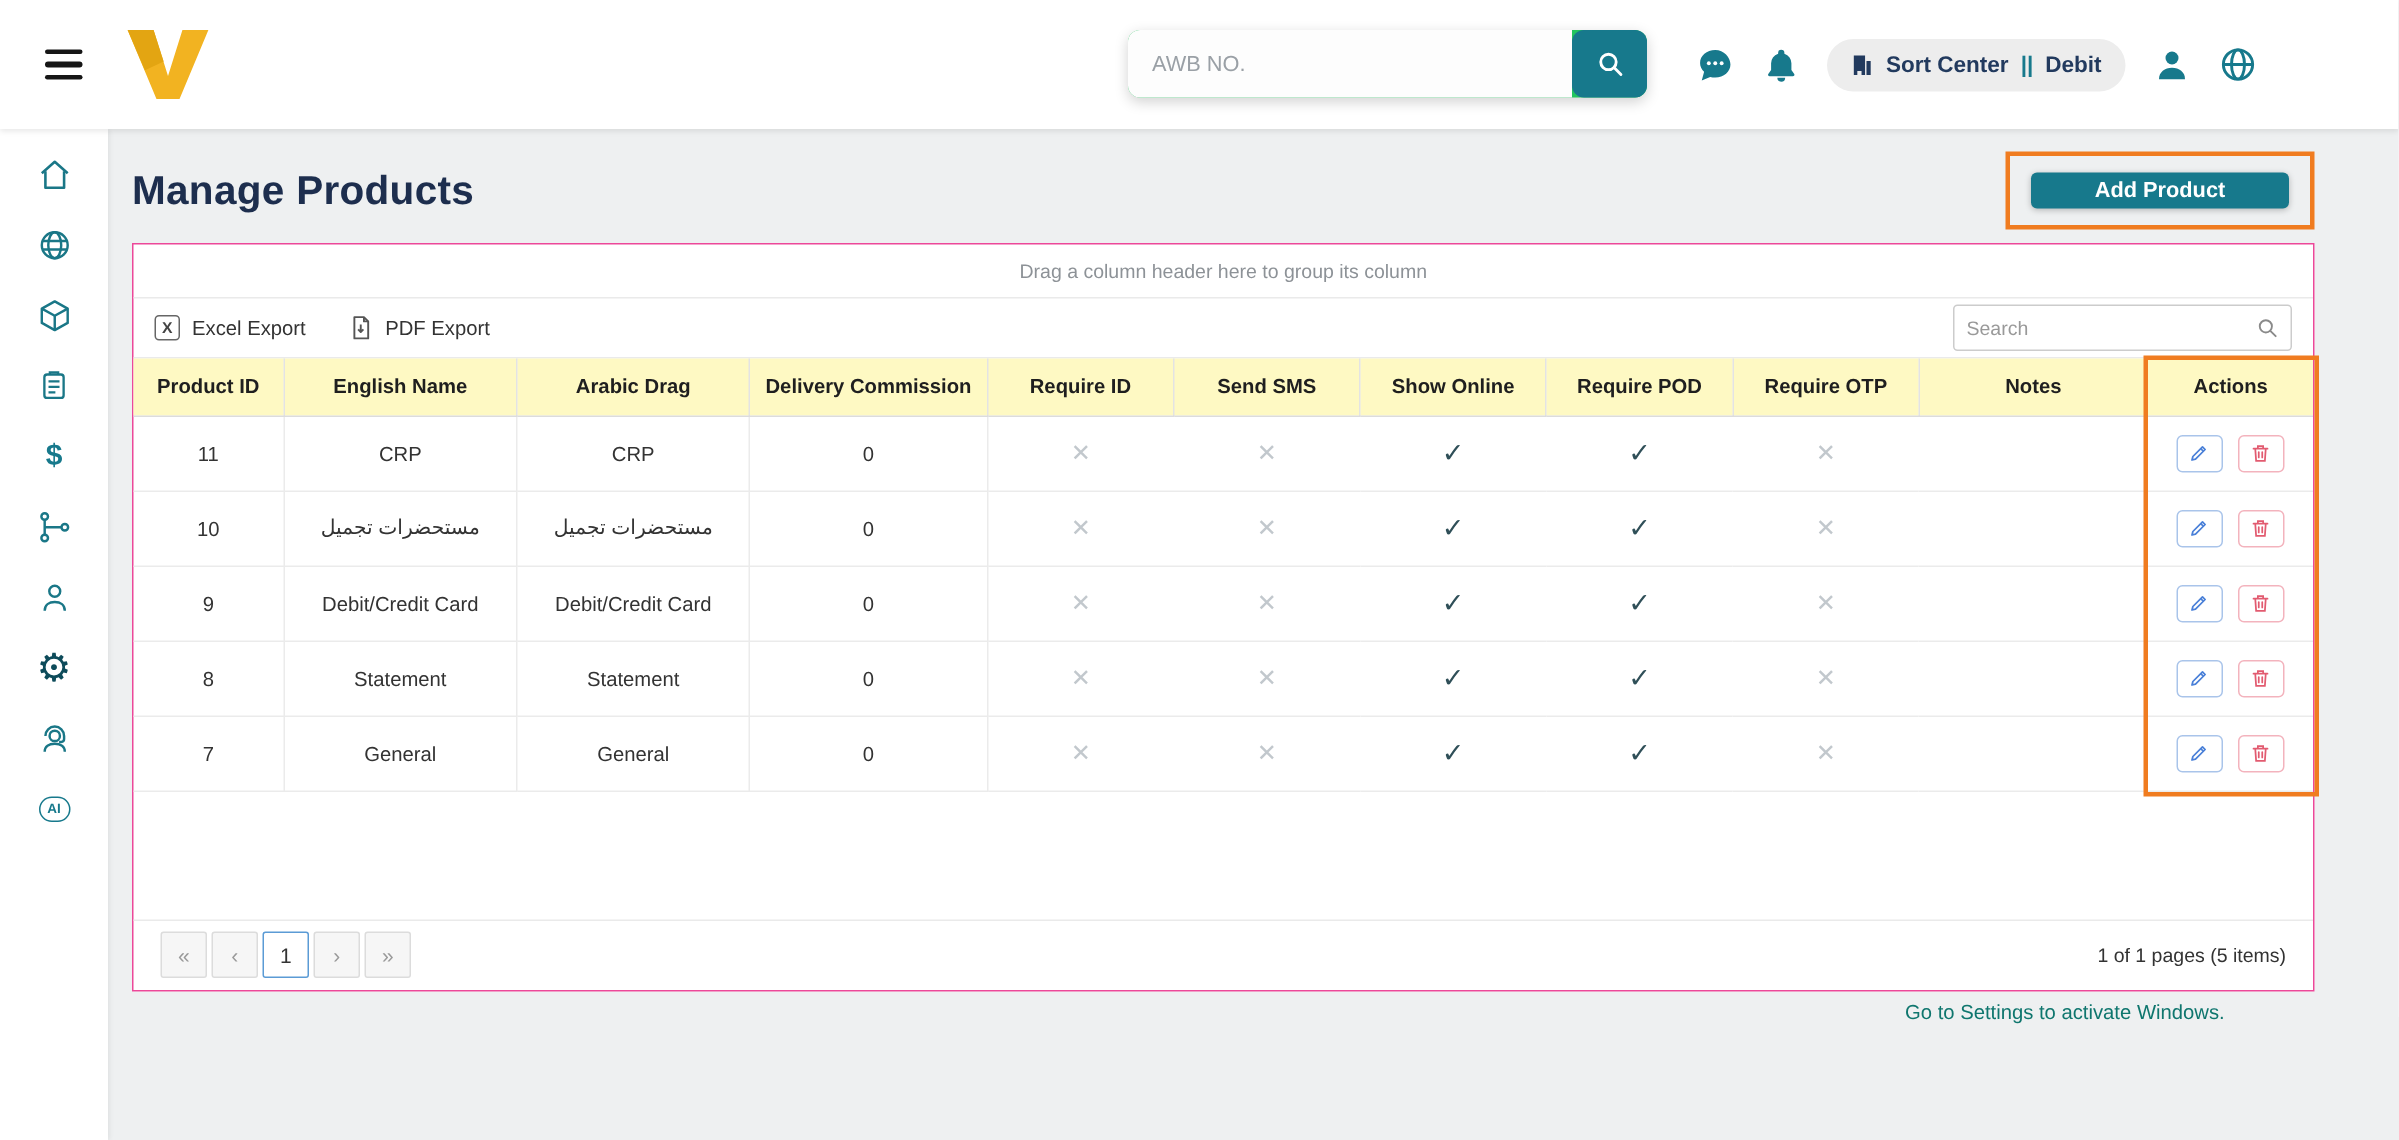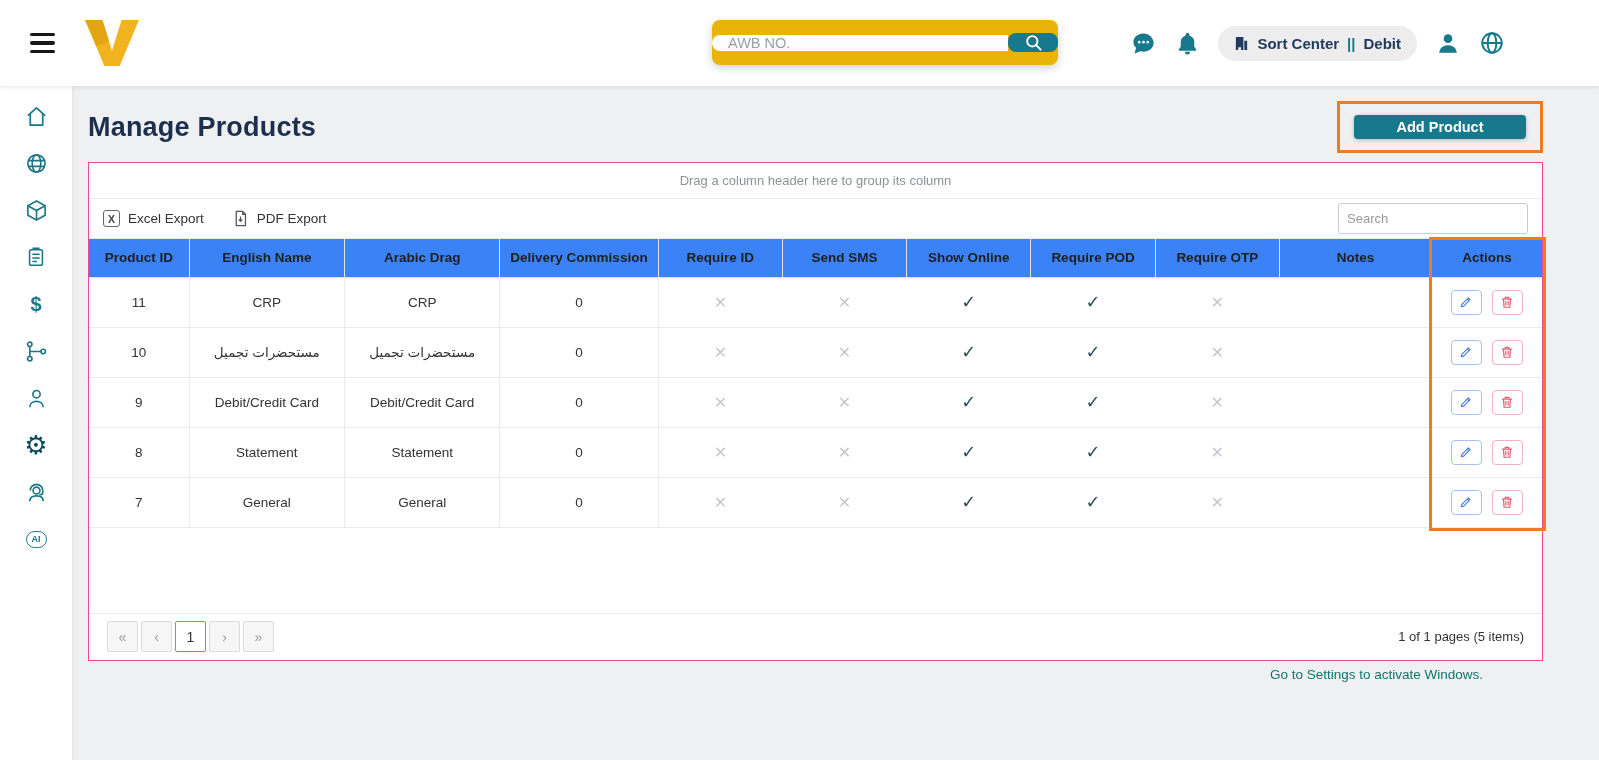--- a/index.html
+++ b/index.html
@@ -11,22 +11,22 @@
     --dark-navy:#1d2e4e;
   }
 
   
   .topbar { height:86px; background:#fff; position:relative; z-index:5;
     box-shadow:0 1px 4px rgba(0,0,0,.10); display:flex; align-items:center; }
   .hamburger { margin-left:30px; display:flex; flex-direction:column; gap:5px; cursor:pointer; background:none; border:none; }
   .hamburger span { width:25px; height:3.5px; background:#161616; border-radius:2px; display:block; }
   .logo { margin-left:28px; display:flex; align-items:center; }
 
-  .search-wrap { position:absolute; left:712px; top:20px; width:346px; height:45px;
-    display:flex; border-radius:8px; box-shadow:0 3px 9px rgba(0,0,0,.18); background:#eab308;align-items:center; }
+  .search-wrap { position:absolute; left:752px; top:20px; width:346px; height:45px;
+    display:flex; border-radius:8px; box-shadow:0 3px 9px rgba(0,0,0,.18); background:#22c55e; }
   .search-wrap input { flex:1; border:none; outline:none; padding:0 16px; font-size:14.5px;
     color:#444; border-radius:8px 0 0 8px; background:#fdfdfd; font-family:inherit; }
   .search-wrap input::placeholder { color:#9aa0a6; }
   .search-btn { width:50px; background:var(--accent-teal); border:none; border-radius:8px;
     display:flex; align-items:center; justify-content:center; cursor:pointer; }
 
   .topbar-right { position:absolute; right:94px; top:0; height:100%;
     display:flex; align-items:center; gap:18px; }
   .icon-btn { background:none; border:none; cursor:pointer; display:flex; align-items:center; justify-content:center; }
   .center-pill { display:flex; align-items:center; gap:8px; background:#ededed;
@@ -56,29 +56,29 @@
 
   
   .card { background:#fff; border:1px solid #ec4899; margin-top:2px; }
   .group-hint { height:36px; display:flex; align-items:center; justify-content:center;
     color:#8d9297; font-size:13px; border-bottom:1px solid #eaeaea; }
   .toolbar { height:40px; display:flex; align-items:center; padding:0 14px; border-bottom:1px solid #eaeaea; }
   .export-item { display:flex; align-items:center; gap:8px; margin-right:28px;
     font-size:13.5px; color:#333; cursor:pointer; background:none; border:none; font-family:inherit; }
   .x-box { width:17px; height:17px; border:1.5px solid #666; border-radius:3px; font-size:10.5px;
     font-weight:700; color:#444; display:flex; align-items:center; justify-content:center; }
-  .grid-search { margin-left:auto; width:190px; height:31px; border:1px solid #ccc; border-radius:3px;
+  .grid-search { margin-left:auto; width:226px; height:31px; border:1px solid #ccc; border-radius:3px;
     display:flex; align-items:center; padding:0 8px; background:#fff; }
   .grid-search input { flex:1; border:none; outline:none; font-size:13px; color:#444; font-family:inherit; }
   .grid-search input::placeholder { color:#999; }
 
   .table-wrap { position:relative; }
   table { width:100%; border-collapse:collapse; table-layout:fixed; }
   th { height:38px; font-size:13.5px; font-weight:700; color:#1f1f1f; text-align:center;
-    border-bottom:1px solid #dcdcdc; border-right:1px solid #e3e3e3; background:#3b82f6; cursor:pointer; }
+    border-bottom:1px solid #dcdcdc; border-right:1px solid #e3e3e3; background:#fef9c3; cursor:pointer; }
   th:last-child { border-right:none; }
   td { height:50px; text-align:center; font-size:13.5px; color:#333; border-bottom:1px solid #ebebeb;
     overflow:hidden; white-space:nowrap; }
   td.b-r { border-right:1px solid #ebebeb; }
   .mark-check { color:#2f4f58; font-size:18px; }
   .mark-cross { color:#c2c8cd; font-size:16px; }
   .btn-edit,.btn-del { width:31px; height:25px; border-radius:4px; background:#fff; margin:0 3px;
     display:inline-flex; align-items:center; justify-content:center; cursor:pointer; vertical-align:middle; }
   .btn-edit { border:1px solid #a9c4ea; }
   .btn-del  { border:1px solid #f3b3bd; }

